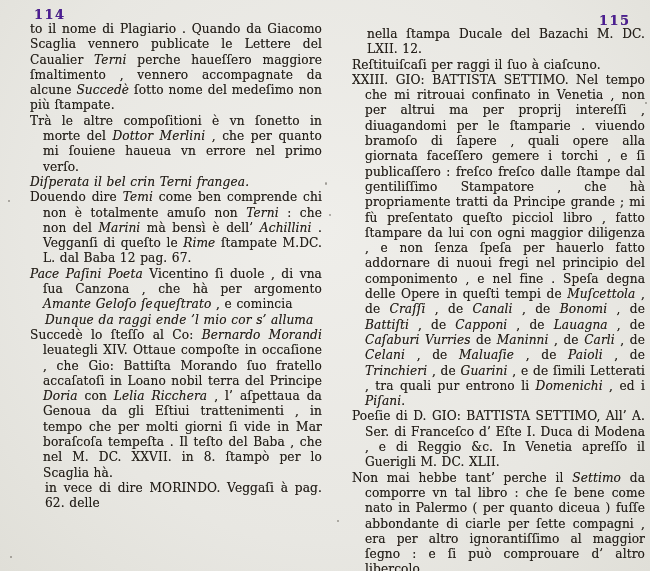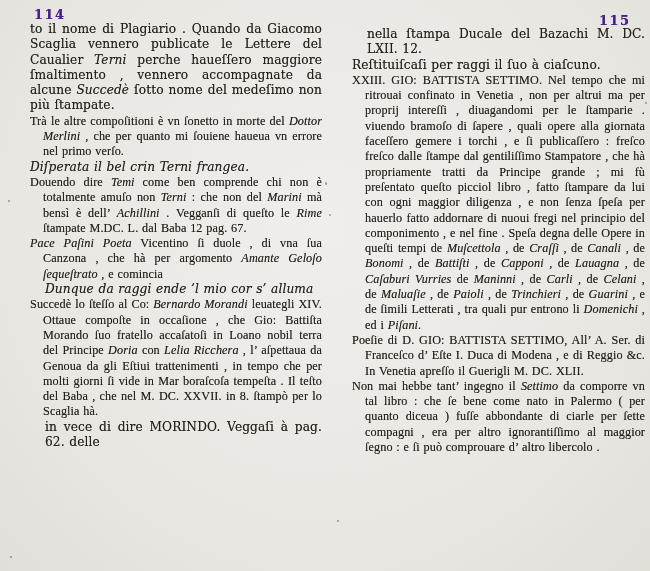--- a/index.html
+++ b/index.html
@@ -14,21 +14,21 @@
     font-size:12.2px;
     line-height:15.3px;
     letter-spacing:0.1px;
     word-spacing:0.6px;
     text-shadow:0 0 0.5px rgba(36,31,25,0.55);
   }
   .col-left{left:30px;top:22px;width:292px;}
   .col-right{left:352px;top:27px;width:293px;}
   .para{margin:0;text-align:justify;}
   .flush{}
-  .hang{padding-left:13px;text-indent:-13px;font-family:Liberation Serif, serif;}
+  .hang{padding-left:13px;text-indent:-13px;}
   .block1{padding-left:15px;}
   .verse1{padding-left:15px;font-style:italic;text-align:left;}
   .verse2{padding-left:32px;font-style:italic;text-align:left;}
   .it{font-style:italic;}
   .pageno{
     position:absolute;font-size:13px;font-weight:bold;letter-spacing:1.5px;
     color:#4c1d95;text-shadow:0 0 0.5px rgba(36,31,25,0.6);
   }
   .pageno-left{left:34px;top:7px;}
   .pageno-right{left:599px;top:13px;}
@@ -51,21 +51,21 @@
       <p class="para verse1"><span class="it">Dunque da raggi ende ’l mio cor s’ alluma</span></p>
       <p class="para hang"><span>Succedè lo ſteſſo al Co: </span><span class="it">Bernardo Morandi</span><span> leuategli XIV. Ottaue compoſte in occaſione , che Gio: Battiſta Morando ſuo fratello accaſatoſi in Loano nobil terra del Principe </span><span class="it">Doria</span><span> con </span><span class="it">Lelia Ricchera</span><span> , l’ aſpettaua da Genoua da gli Eſtiui trattenimenti , in tempo che per molti giorni ſi vide in Mar boraſcoſa tempeſta . Il teſto del Baba , che nel M. DC. XXVII. in 8. ſtampò per lo Scaglia hà.</span></p>
       <p class="para block1"><span>in vece di dire MORINDO. Veggaſi à pag. 62. delle </span></p>
     </div>
 
   <div class="page-col col-right">
       <p class="para block1"><span>nella ſtampa Ducale del Bazachi M. DC. LXII. 12.</span></p>
       <p class="para flush"><span>Reſtituiſcaſi per raggi il ſuo à ciaſcuno.</span></p>
       <p class="para hang"><span>XXIII. GIO: BATTISTA SETTIMO. Nel tempo che mi ritrouai confinato in Venetia , non per altrui ma per proprij intereſſi , diuagandomi per le ſtamparie . viuendo bramoſo di ſapere , quali opere alla giornata faceſſero gemere i torchi , e ſi publicaſſero : freſco freſco dalle ſtampe dal gentiliſſimo Stampatore , che hà propriamente tratti da Principe grande ; mi fù preſentato queſto picciol libro , fatto ſtampare da lui con ogni maggior diligenza , e non ſenza ſpeſa per hauerlo fatto addornare di nuoui fregi nel principio del componimento , e nel fine . Speſa degna delle Opere in queſti tempi de </span><span class="it">Muſcettola</span><span> , de </span><span class="it">Craſſi</span><span> , de </span><span class="it">Canali</span><span> , de </span><span class="it">Bonomi</span><span> , de </span><span class="it">Battiſti</span><span> , de </span><span class="it">Capponi</span><span> , de </span><span class="it">Lauagna</span><span> , de </span><span class="it">Caſaburi Vurries</span><span> de </span><span class="it">Maninni</span><span> , de </span><span class="it">Carli</span><span> , de </span><span class="it">Celani</span><span> , de </span><span class="it">Maluaſie</span><span> , de </span><span class="it">Paioli</span><span> , de </span><span class="it">Trinchieri</span><span> , de </span><span class="it">Guarini</span><span> , e de ſimili Letterati , tra quali pur entrono li </span><span class="it">Domenichi</span><span> , ed i </span><span class="it">Piſani</span><span>.</span></p>
       <p class="para hang"><span>Poeſie di D. GIO: BATTISTA SETTIMO, All’ A. Ser. di Franceſco d’ Eſte I. Duca di Modena , e di Reggio &amp;c. In Venetia apreſſo il Guerigli M. DC. XLII.</span></p>
-      <p class="para hang"><span>Non mai hebbe tant’ ingegno il </span><span class="it">Settimo</span><span> da comporre vn tal libro : che ſe bene come nato in Palermo ( per quanto diceua ) fuſſe abbondante di ciarle per ſette compagni , era per altro ignorantiſſimo al maggior ſegno : e ſi può comprouare d’ altro libercolo .</span></p>
+      <p class="para hang"><span>Non mai hebbe tant’ perche il </span><span class="it">Settimo</span><span> da comporre vn tal libro : che ſe bene come nato in Palermo ( per quanto diceua ) fuſſe abbondante di ciarle per ſette compagni , era per altro ignorantiſſimo al maggior ſegno : e ſi può comprouare d’ altro libercolo .</span></p>
     </div>
 
   <div class="speck" style="left:8px;top:200px;width:2px;height:2px;"></div>
   <div class="speck" style="left:325px;top:182px;width:2px;height:3px;"></div>
   <div class="speck" style="left:329px;top:214px;width:2px;height:2px;"></div>
   <div class="speck" style="left:645px;top:102px;width:2px;height:2px;"></div>
   <div class="speck" style="left:10px;top:556px;width:2px;height:2px;"></div>
   <div class="speck" style="left:337px;top:520px;width:2px;height:2px;"></div>
 </div>
 

